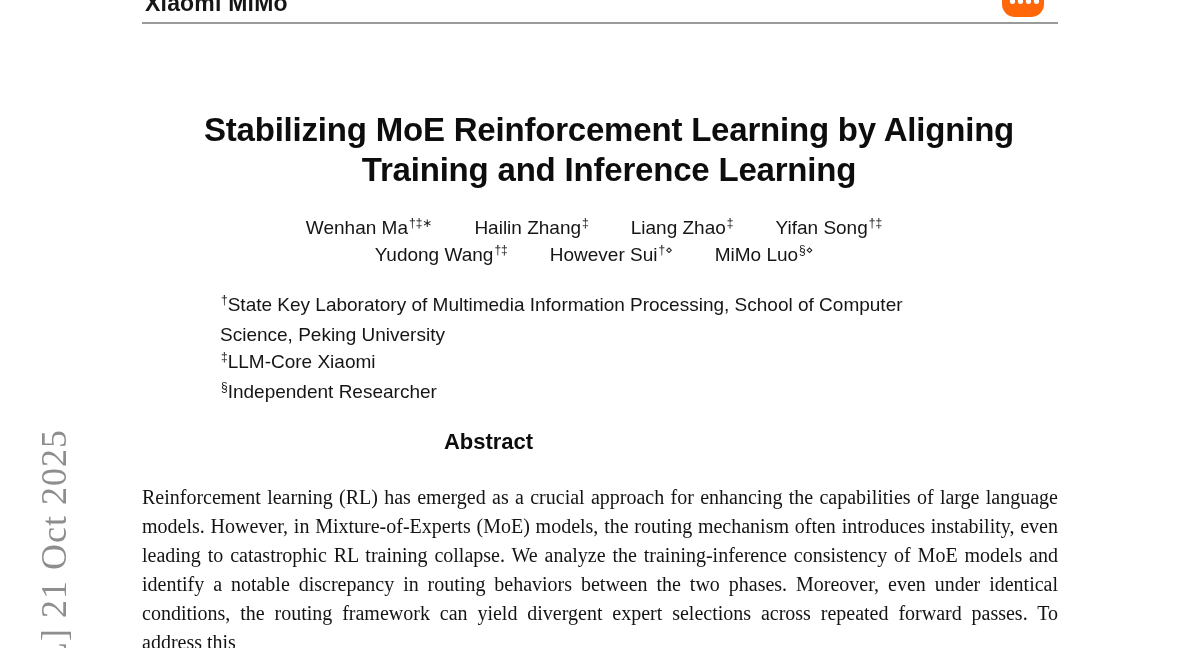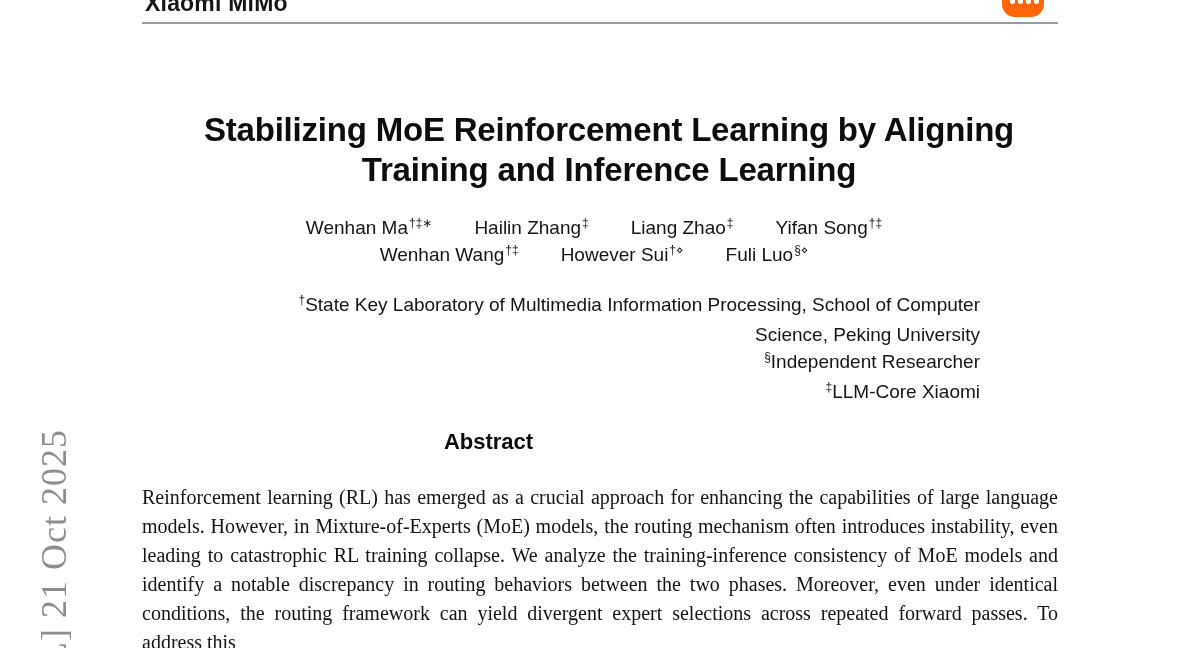--- a/index.html
+++ b/index.html
@@ -50,21 +50,21 @@
     font-size: 19px; line-height: 27px; color: #151515;
   }
   .authors-row.r1 { top: 214px; }
   .authors-row.r2 { top: 241px; }
   .author { display: inline-block; margin: 0 21px; white-space: nowrap; }
   .marks { font-size: 12px; position: relative; top: -7px; margin-left: 1px; }
 
   
   .affiliations {
     position: absolute; top: 291px; left: 220px; width: 760px;
-    text-align: right; font-size: 19px; line-height: 27px; color: #151515;
+    text-align: left; font-size: 19px; line-height: 27px; color: #151515;
   }
 
   
   .abstract-title {
     position: absolute; top: 429px; left: 0; width: 977px;
     text-align: center; font-size: 22px; font-weight: 700; color: #0d0d0d;
   }
   .abstract-body {
     position: absolute; top: 483px; left: 142px; width: 916px;
     font-family: "Liberation Serif", serif; font-size: 20px;
@@ -88,25 +88,25 @@
   </div>
 
   <div class="rule"></div>
 
   <h1 class="title" style="margin:0;">
     <span>Stabilizing MoE Reinforcement Learning by Aligning</span><br>
     <span>Training and Inference Learning</span>
   </h1>
 
   <div class="authors-row r1"><span class="author"><span>Wenhan Ma</span><span class="marks">†‡∗</span></span><span class="author"><span>Hailin Zhang</span><span class="marks">‡</span></span><span class="author"><span>Liang Zhao</span><span class="marks">‡</span></span><span class="author"><span>Yifan Song</span><span class="marks">†‡</span></span></div>
-  <div class="authors-row r2"><span class="author"><span>Wenhan Wang</span><span class="marks">†‡</span></span><span class="author"><span>However Sui</span><span class="marks">†⋄</span></span><span class="author"><span>Fuli Luo</span><span class="marks">§⋄</span></span></div>
+  <div class="authors-row r2"><span class="author"><span>Yudong Wang</span><span class="marks">†‡</span></span><span class="author"><span>However Sui</span><span class="marks">†⋄</span></span><span class="author"><span>MiMo Luo</span><span class="marks">§⋄</span></span></div>
 
   <div class="affiliations">
       <div><span class="marks">†</span><span>State Key Laboratory of Multimedia Information Processing, School of Computer Science, Peking University</span></div>
+      <div><span class="marks">‡</span><span>LLM-Core Xiaomi</span></div>
       <div><span class="marks">§</span><span>Independent Researcher</span></div>
-      <div><span class="marks">‡</span><span>LLM-Core Xiaomi</span></div>
     </div>
 
   <div class="abstract-title">Abstract</div>
 
   <p class="abstract-body" style="margin:0;">Reinforcement learning (RL) has emerged as a crucial approach for enhancing the capabilities of large language models. However, in Mixture-of-Experts (MoE) models, the routing mechanism often introduces instability, even leading to catastrophic RL training collapse. We analyze the training-inference consistency of MoE models and identify a notable discrepancy in routing behaviors between the two phases. Moreover, even under identical conditions, the routing framework can yield divergent expert selections across repeated forward passes. To address this</p>
 
 </div>
 
 </body></html>

